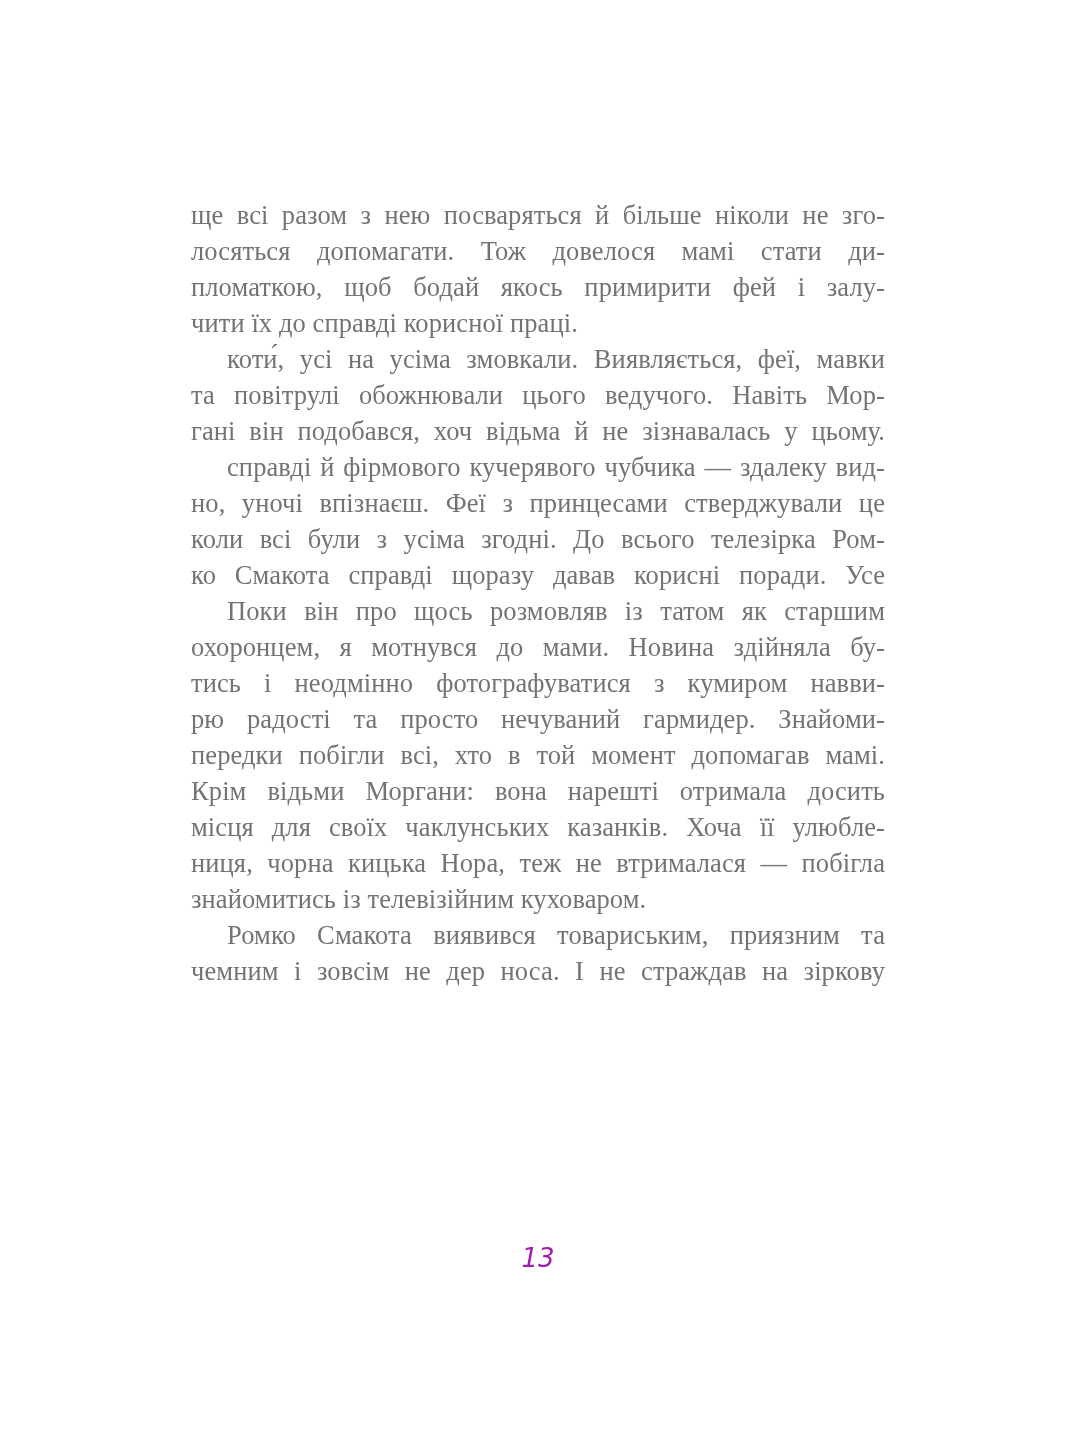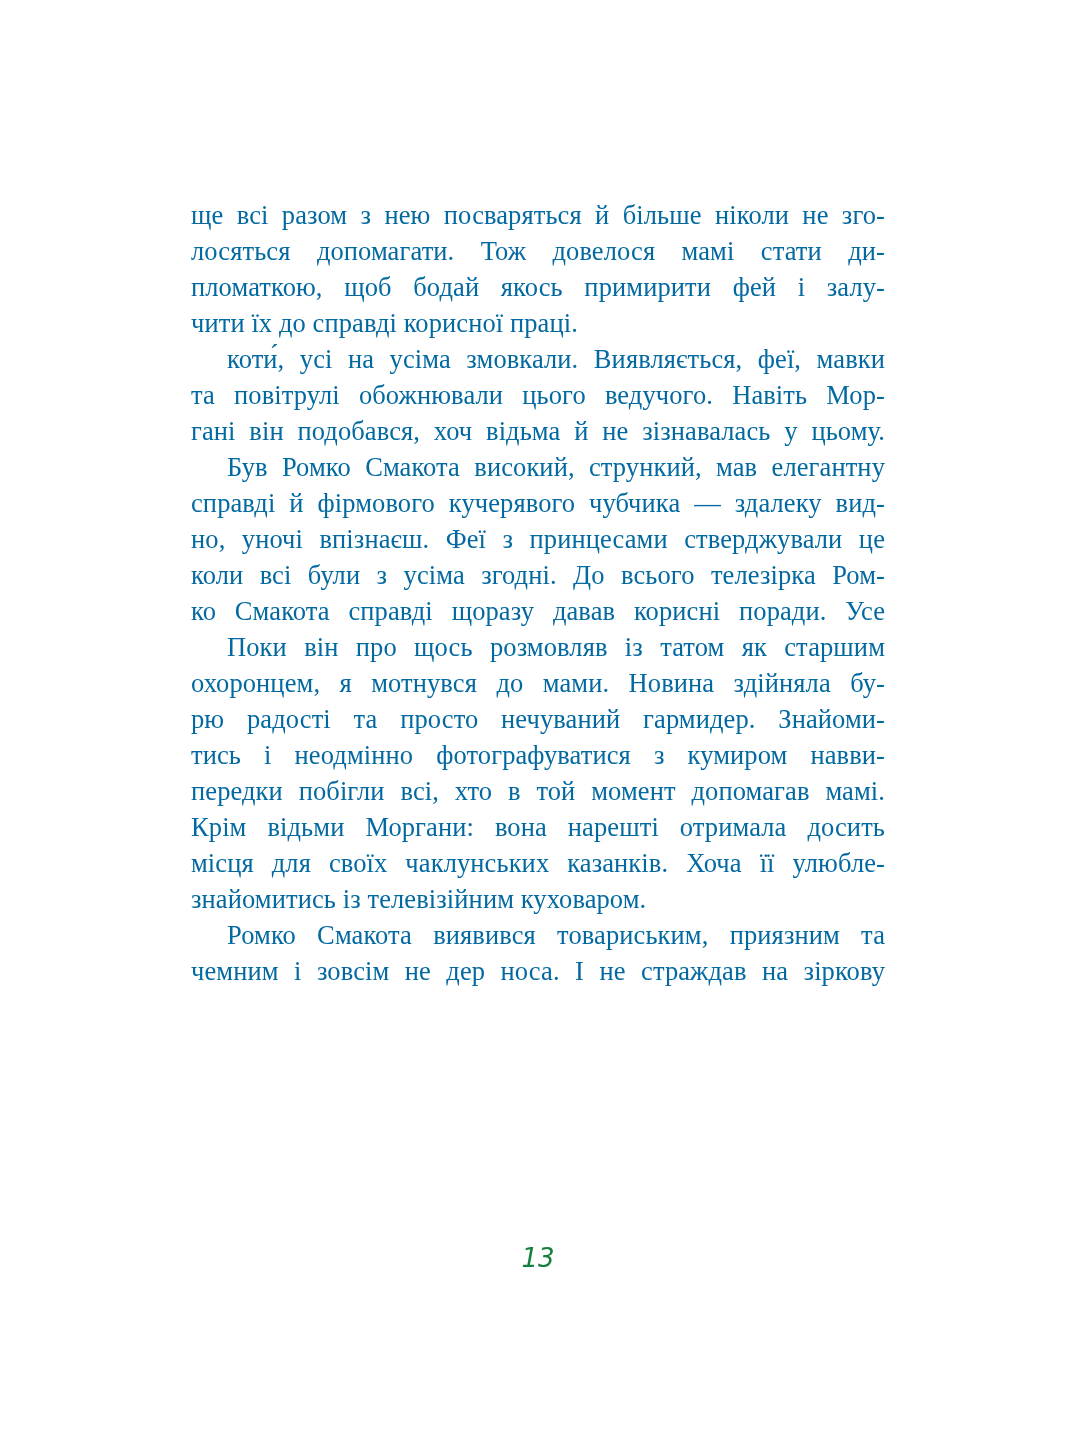--- a/index.html
+++ b/index.html
@@ -15,21 +15,21 @@
     width: 1080px;
     height: 1440px;
     background: #ffffff;
     font-family: "Liberation Serif", "DejaVu Serif", serif;
   }
   .text-block {
     position: absolute;
     left: 191px;
     top: 197px;
     width: 694px;
-    color: #0369a1;
+    color: #737373;
     font-size: 26.5px;
     line-height: 36px;
     font-weight: 400;
     letter-spacing: 0.1px;
   }
   .para { margin: 0; padding: 0; }
   .line {
     text-align: justify;
     text-align-last: justify;
   }
@@ -42,54 +42,54 @@
   }
   .page-number {
     position: absolute;
     top: 1243px;
     left: 191px;
     width: 694px;
     text-align: center;
     font-family: "DejaVu Sans", sans-serif;
     font-style: italic;
     font-size: 26px;
-    color: #15803d;
+    color: #a21caf;
   }
 </style>
 </head>
 <body>
 
 <div class="book-page">
   <main class="text-block">
       <div class="para">
         <div class="line">ще всі разом з нею посваряться й більше ніколи не зго-</div>
         <div class="line">лосяться допомагати. Тож довелося мамі стати ди-</div>
         <div class="line">пломаткою, щоб бодай якось примирити фей і залу-</div>
         <div class="line last-left">чити їх до справді корисної праці.</div>
       </div>
       <div class="para indent">
         <div class="line">коти́, усі на усіма змовкали. Виявляється, феї, мавки</div>
         <div class="line">та повітрулі обожнювали цього ведучого. Навіть Мор-</div>
         <div class="line">гані він подобався, хоч відьма й не зізнавалась у цьому.</div>
       </div>
       <div class="para indent">
-        <div class="line">Був Ромко Смакота високий, стрункий, мав елегантну</div>
         <div class="line">справді й фірмового кучерявого чубчика — здалеку вид-</div>
         <div class="line">но, уночі впізнаєш. Феї з принцесами стверджували це</div>
         <div class="line">коли всі були з усіма згодні. До всього телезірка Ром-</div>
         <div class="line">ко Смакота справді щоразу давав корисні поради. Усе</div>
       </div>
       <div class="para indent">
         <div class="line">Поки він про щось розмовляв із татом як старшим</div>
         <div class="line">охоронцем, я мотнувся до мами. Новина здійняла бу-</div>
+        <div class="line">тись і неодмінно фотографуватися з кумиром навви-</div>
         <div class="line">рю радості та просто нечуваний гармидер. Знайоми-</div>
-        <div class="line">тись і неодмінно фотографуватися з кумиром навви-</div>
         <div class="line">передки побігли всі, хто в той момент допомагав мамі.</div>
         <div class="line">Крім відьми Моргани: вона нарешті отримала досить</div>
         <div class="line">місця для своїх чаклунських казанків. Хоча її улюбле-</div>
+        <div class="line">ниця, чорна кицька Нора, теж не втрималася — побігла</div>
         <div class="line last-left">знайомитись із телевізійним куховаром.</div>
       </div>
       <div class="para indent">
         <div class="line">Ромко Смакота виявився товариським, приязним та</div>
         <div class="line">чемним і зовсім не дер носа. І не страждав на зіркову</div>
       </div>
     </main>
   <div class="page-number">13</div>
 </div>
 

